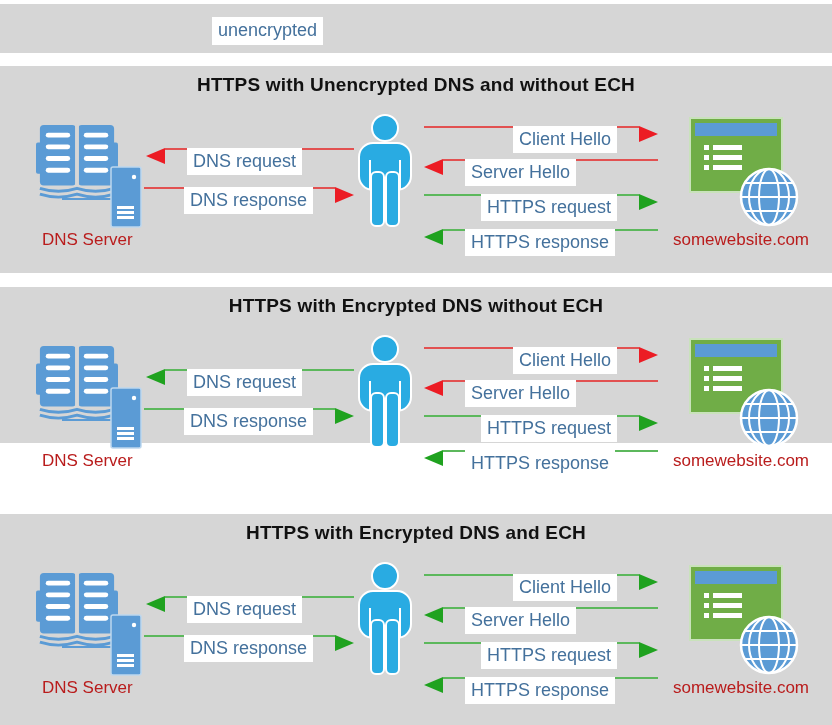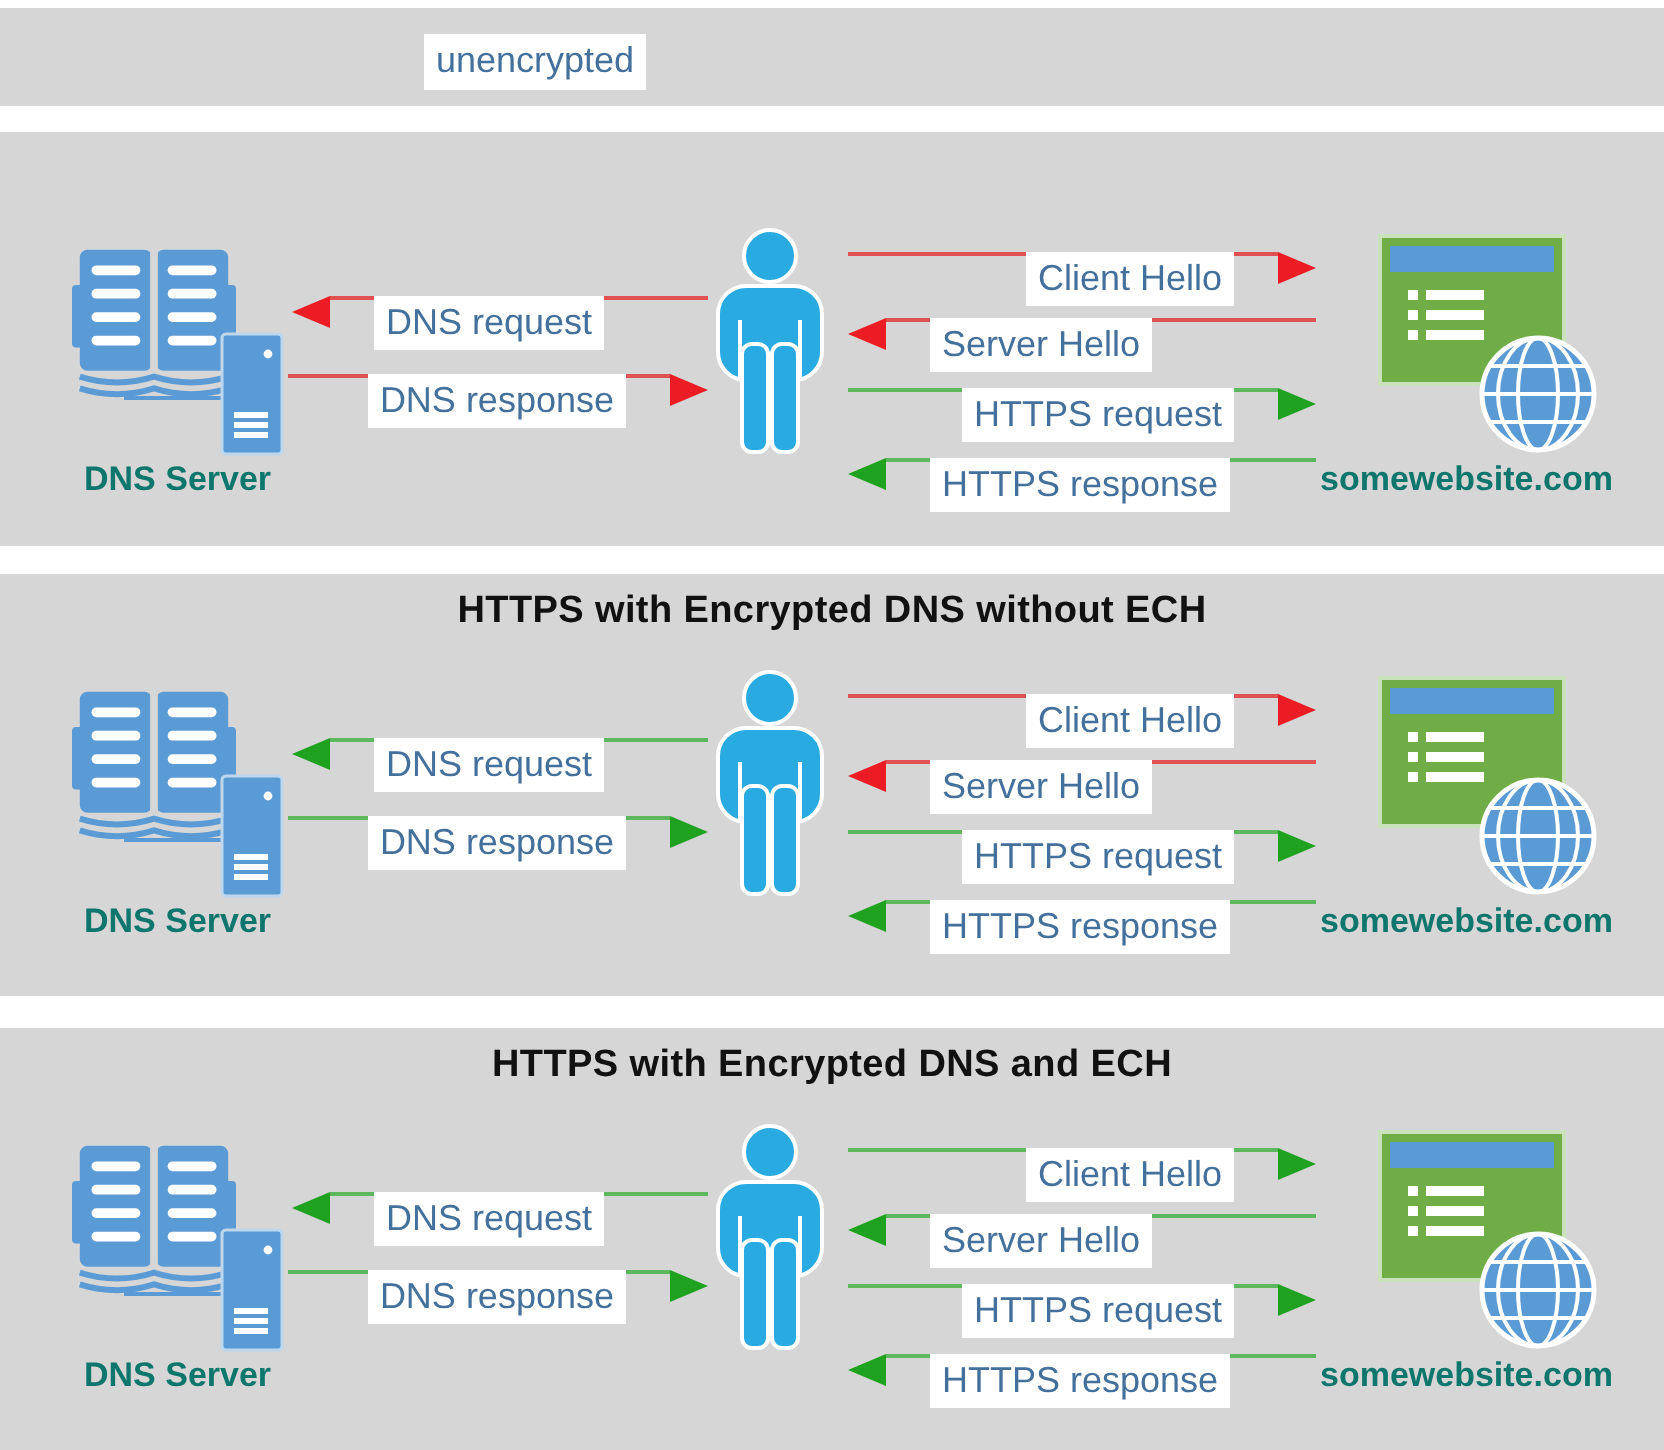--- a/index.html
+++ b/index.html
@@ -3,21 +3,21 @@
 <meta charset="utf-8">
 <style>
   html,body{margin:0;padding:0;}
   body{
     width:832px;height:725px;position:relative;background:#ffffff;
     font-family:"Liberation Sans", sans-serif;overflow:hidden;
   }
   .legend-bar{position:absolute;left:0;top:4px;width:832px;height:49px;background:#d6d6d6;}
   .panel{position:absolute;left:0;width:832px;background:#d6d6d6;}
   #panel-0{top:66px;height:207px;}
-  #panel-1{top:287px;height:211px;}
+  #panel-1{top:287px;height:156px;}
   #panel-2{top:514px;height:216px;}
   .panel-title{
     position:absolute;left:0;top:8px;width:100%;text-align:center;
     font-size:19px;font-weight:bold;color:#111111;letter-spacing:.2px;
   }
   
   .arrow-row{
     position:absolute;height:30px;display:flex;align-items:flex-start;
   }
   .arrow-row .line{height:2px;background:var(--line,#888);}
@@ -32,24 +32,24 @@
   .arrow-label{
     flex:0 0 auto;background:#ffffff;color:#44719c;
     font-size:18px;line-height:1.3;padding:2px 6px;white-space:nowrap;
   }
   
   .legend-item{position:absolute;top:14px;height:26px;display:flex;align-items:center;}
   #legend-item-0{left:150px;width:235px;}
   #legend-item-1{left:462px;width:230px;}
   
   .entity-label{
-    position:absolute;color:#0f766e;font-size:17px;white-space:nowrap;font-weight:bold;
+    position:absolute;color:#b91c1c;font-size:17px;white-space:nowrap;
   }
   .dns-server-label{left:42px;top:164px;}
-  .website-label{left:660px;top:164px;width:162px;}
+  .website-label{left:660px;top:164px;width:162px;text-align:center;}
   
   .book-icon{position:absolute;left:36px;top:56px;}
   .server-connector{position:absolute;left:62px;top:132px;width:52px;height:2px;background:#5b9bd5;}
   .server-icon{position:absolute;left:110px;top:100px;}
   .person-icon{position:absolute;left:356px;top:48px;}
   .website-icon{position:absolute;left:688px;top:50px;}
 </style>
 </head>
 <body>
 
@@ -57,20 +57,21 @@
   <div class="legend-item dir-none" id="legend-item-0" style="--line: #e25151; --head: #ec1c24;">
 
     <span class="line line-a"></span>
     <span class="arrow-label">unencrypted</span>
     <span class="line line-b"></span>
 
   </div>
 </div>
 
 <div class="panel" id="panel-0">
+    <div class="panel-title">HTTPS with Unencrypted DNS and without ECH</div>
 
     <svg class="book-icon" width="82" height="78" viewBox="0 0 84 78">
       <rect x="0" y="20" width="6" height="32" rx="2" fill="#5b9bd5"></rect>
       <rect x="78" y="20" width="6" height="32" rx="2" fill="#5b9bd5"></rect>
       <rect x="4" y="2" width="37" height="62" rx="4" fill="#5b9bd5"></rect>
       <rect x="43" y="2" width="37" height="62" rx="4" fill="#5b9bd5"></rect>
       <rect x="40" y="2" width="4" height="62" fill="#d6d6d6"></rect>
       <g fill="#ffffff">
         <rect x="10" y="10" width="25" height="5" rx="2.5"></rect>
         <rect x="10" y="22" width="25" height="5" rx="2.5"></rect>

